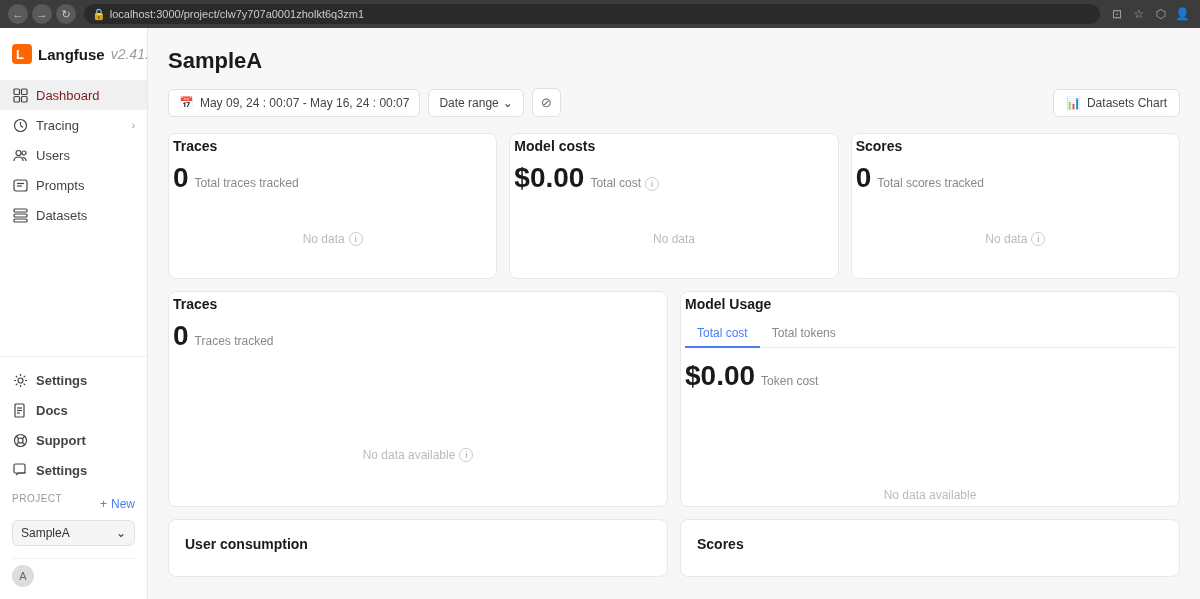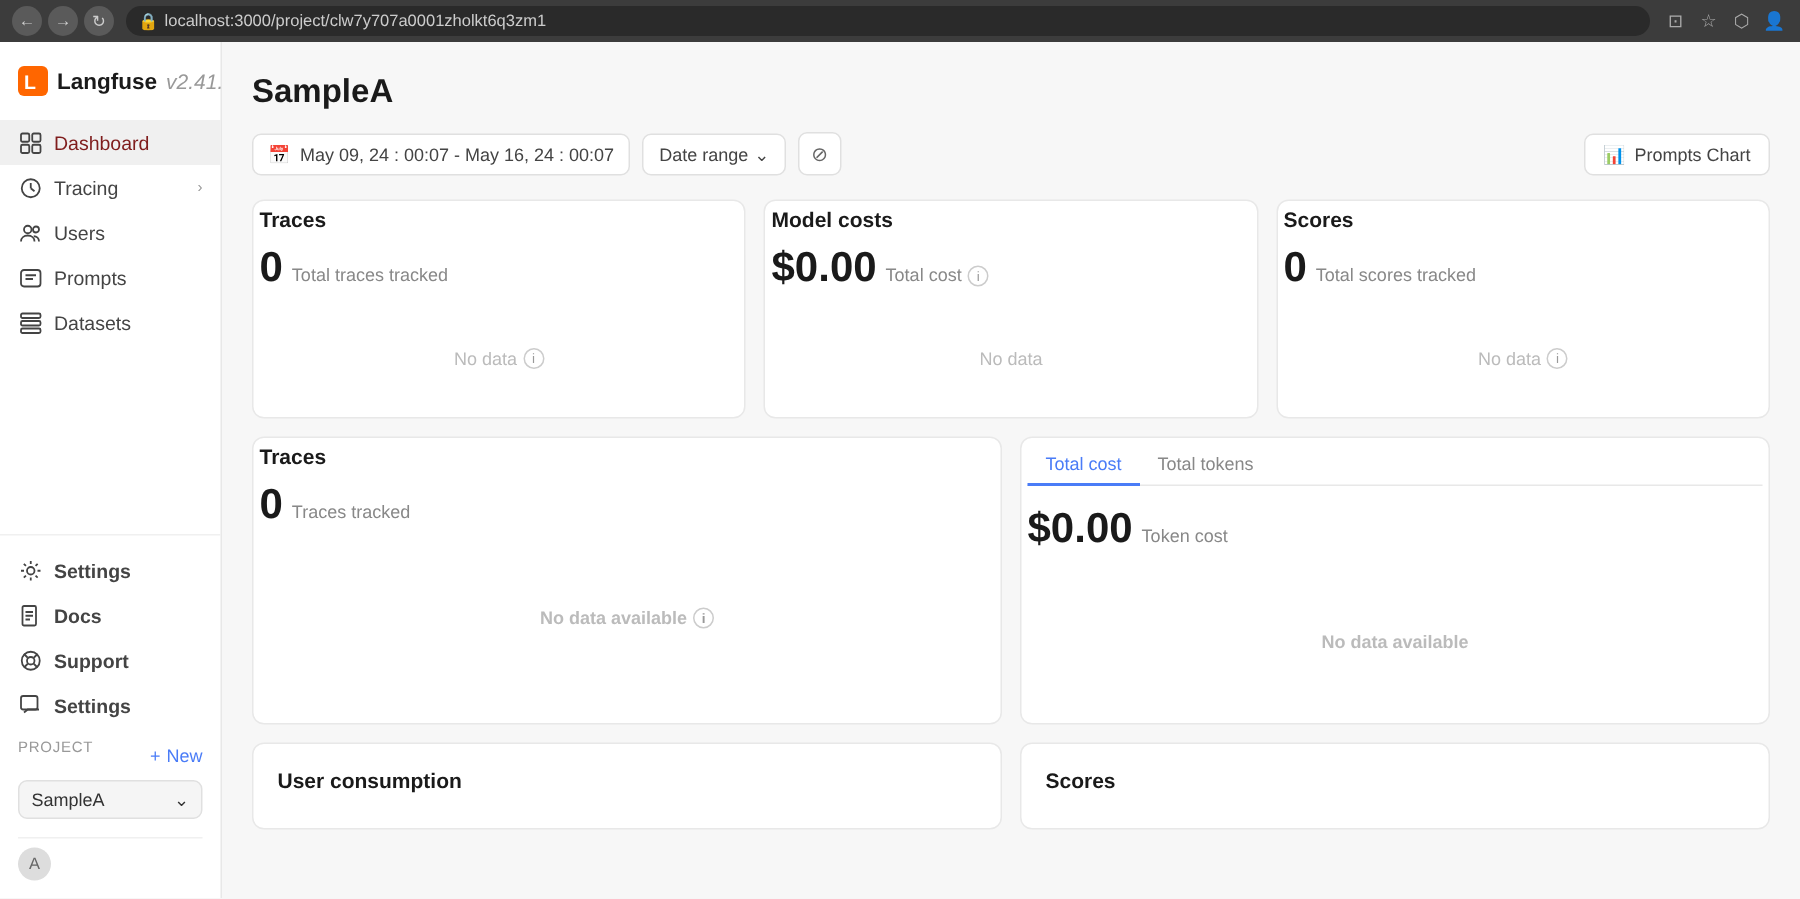--- a/index.html
+++ b/index.html
@@ -48,21 +48,21 @@
 
     
     .cards-row { display: grid; grid-template-columns: 1fr 1fr 1fr; gap: 12px; margin-bottom: 12px; }
     .cards-row-2 { display: grid; grid-template-columns: 1fr 1fr; gap: 12px; margin-bottom: 12px; }
     .card { background: #fff; border-radius: 8px; border: 1px solid #e8e8e8; padding: 4px; }
     .card-title { font-size: 14px; font-weight: 600; color: #1a1a1a; margin-bottom: 8px; }
     .card-big-number { font-size: 28px; font-weight: 600; color: #1a1a1a; }
     .card-subtitle { font-size: 12px; color: #888; margin-left: 6px; }
     .card-big-row { display: flex; align-items: baseline; gap: 0; margin-bottom: 10px; }
     .no-data-area { height: 70px; display: flex; align-items: center; justify-content: center; color: #bbb; font-size: 12px; gap: 4px; }
-    .no-data-area-tall { height: 100px; display: flex; align-items: center; justify-content: center; color: #bbb; font-size: 12px; gap: 4px; font-weight: bold; }
+    .no-data-area-tall { height: 100px; display: flex; align-items: flex-end; justify-content: center; color: #bbb; font-size: 12px; gap: 4px; }
     .info-icon { width: 14px; height: 14px; border-radius: 50%; border: 1px solid #ccc; display: inline-flex; align-items: center; justify-content: center; font-size: 9px; color: #999; cursor: pointer; }
 
     
     .card-tabs { display: flex; gap: 0; border-bottom: 1px solid #e8e8e8; margin-bottom: 12px; }
     .card-tab { padding: 6px 12px; font-size: 12px; color: #888; cursor: pointer; border-bottom: 2px solid transparent; margin-bottom: -1px; }
     .card-tab.active { color: #4a7cf7; border-bottom: 2px solid #4a7cf7; font-weight: 500; }
 
     .bottom-row { display: grid; grid-template-columns: 1fr 1fr; gap: 12px; }
     .bottom-card { background: #fff; border-radius: 8px; border: 1px solid #e8e8e8; padding: 16px; }
 
@@ -241,21 +241,21 @@
       </button>
       <button class="date-range-dropdown">
         <span>Date range</span>
         <span>⌄</span>
       </button>
       <button class="filter-btn">
         <span>⊘</span>
       </button>
       <button class="request-chart-btn">
         <span>📊</span>
-        <span>Prompts Chart</span>
+        <span>Datasets Chart</span>
       </button>
     </div>
 
     <div class="cards-row">
 
       <div class="card">
         <div class="card-title">Traces</div>
         <div class="card-big-row">
           <span class="card-big-number">0</span>
           <span class="card-subtitle">Total traces tracked</span>
@@ -299,20 +299,21 @@
           <span class="card-big-number">0</span>
           <span class="card-subtitle">Traces tracked</span>
         </div>
         <div class="no-data-area-tall">
           <span>No data available</span>
           <span class="info-icon">i</span>
         </div>
       </div>
 
       <div class="card">
+        <div class="card-title">Model Usage</div>
         <div class="card-tabs">
           <div class="card-tab active">
             <span>Total cost</span>
           </div>
           <div class="card-tab">
             <span>Total tokens</span>
           </div>
         </div>
         <div class="card-big-row">
           <span class="card-big-number">$0.00</span>

